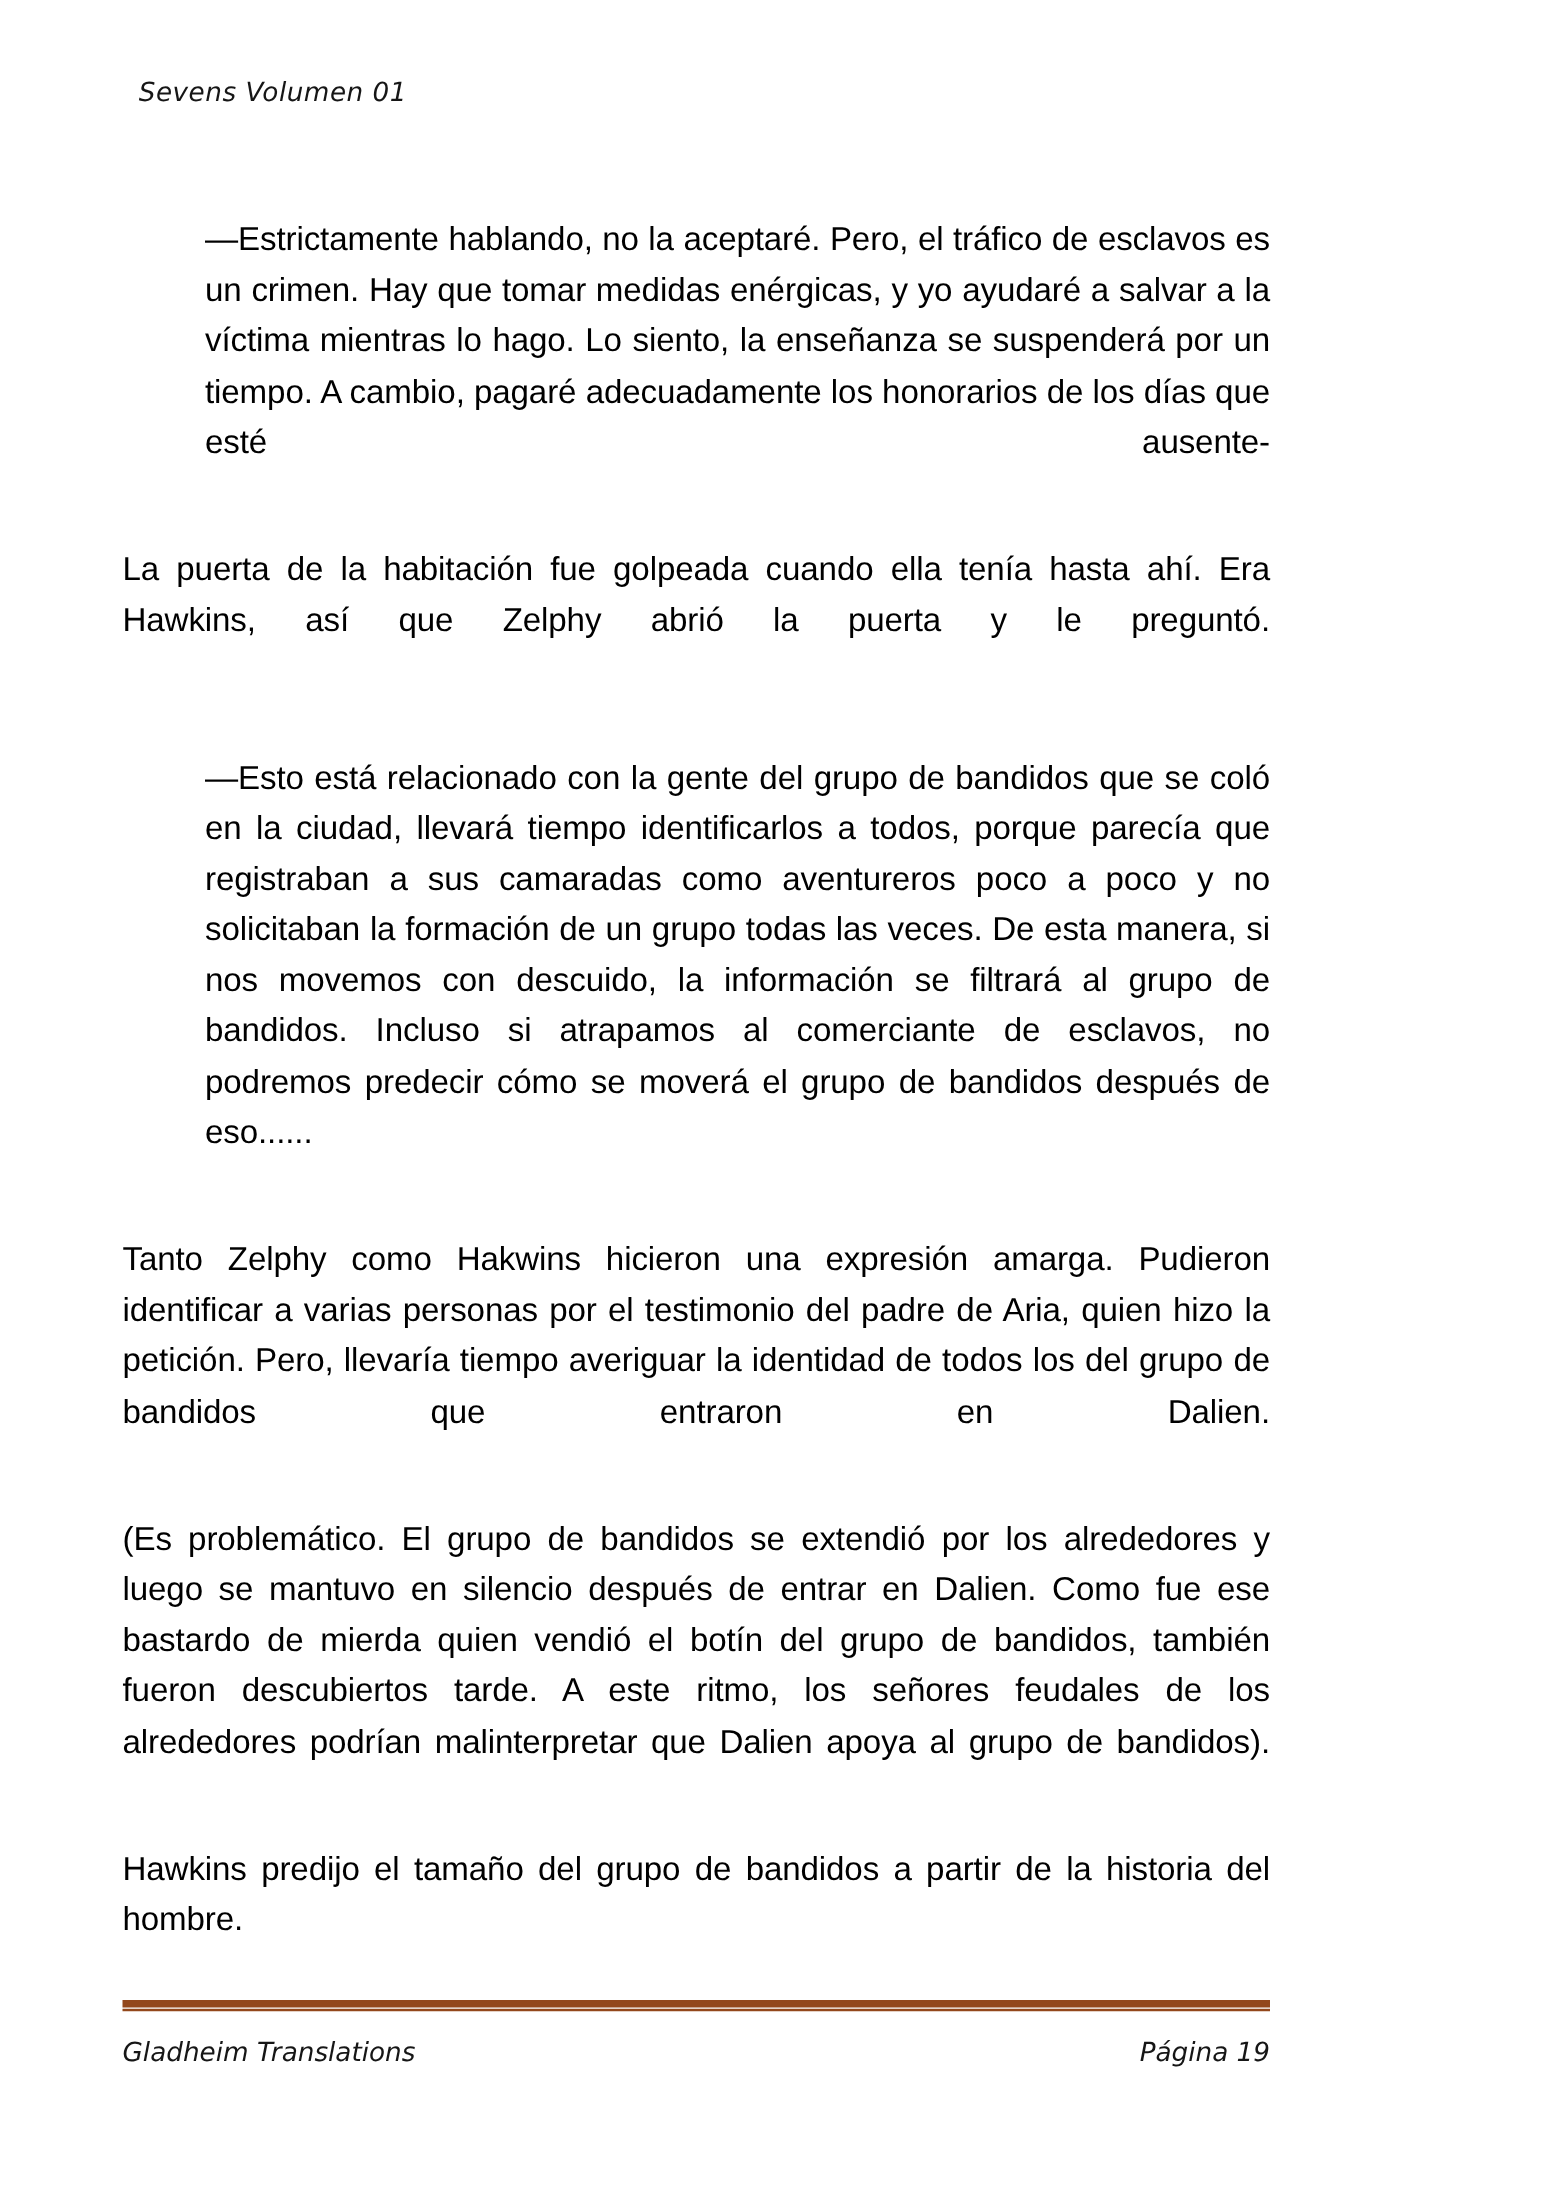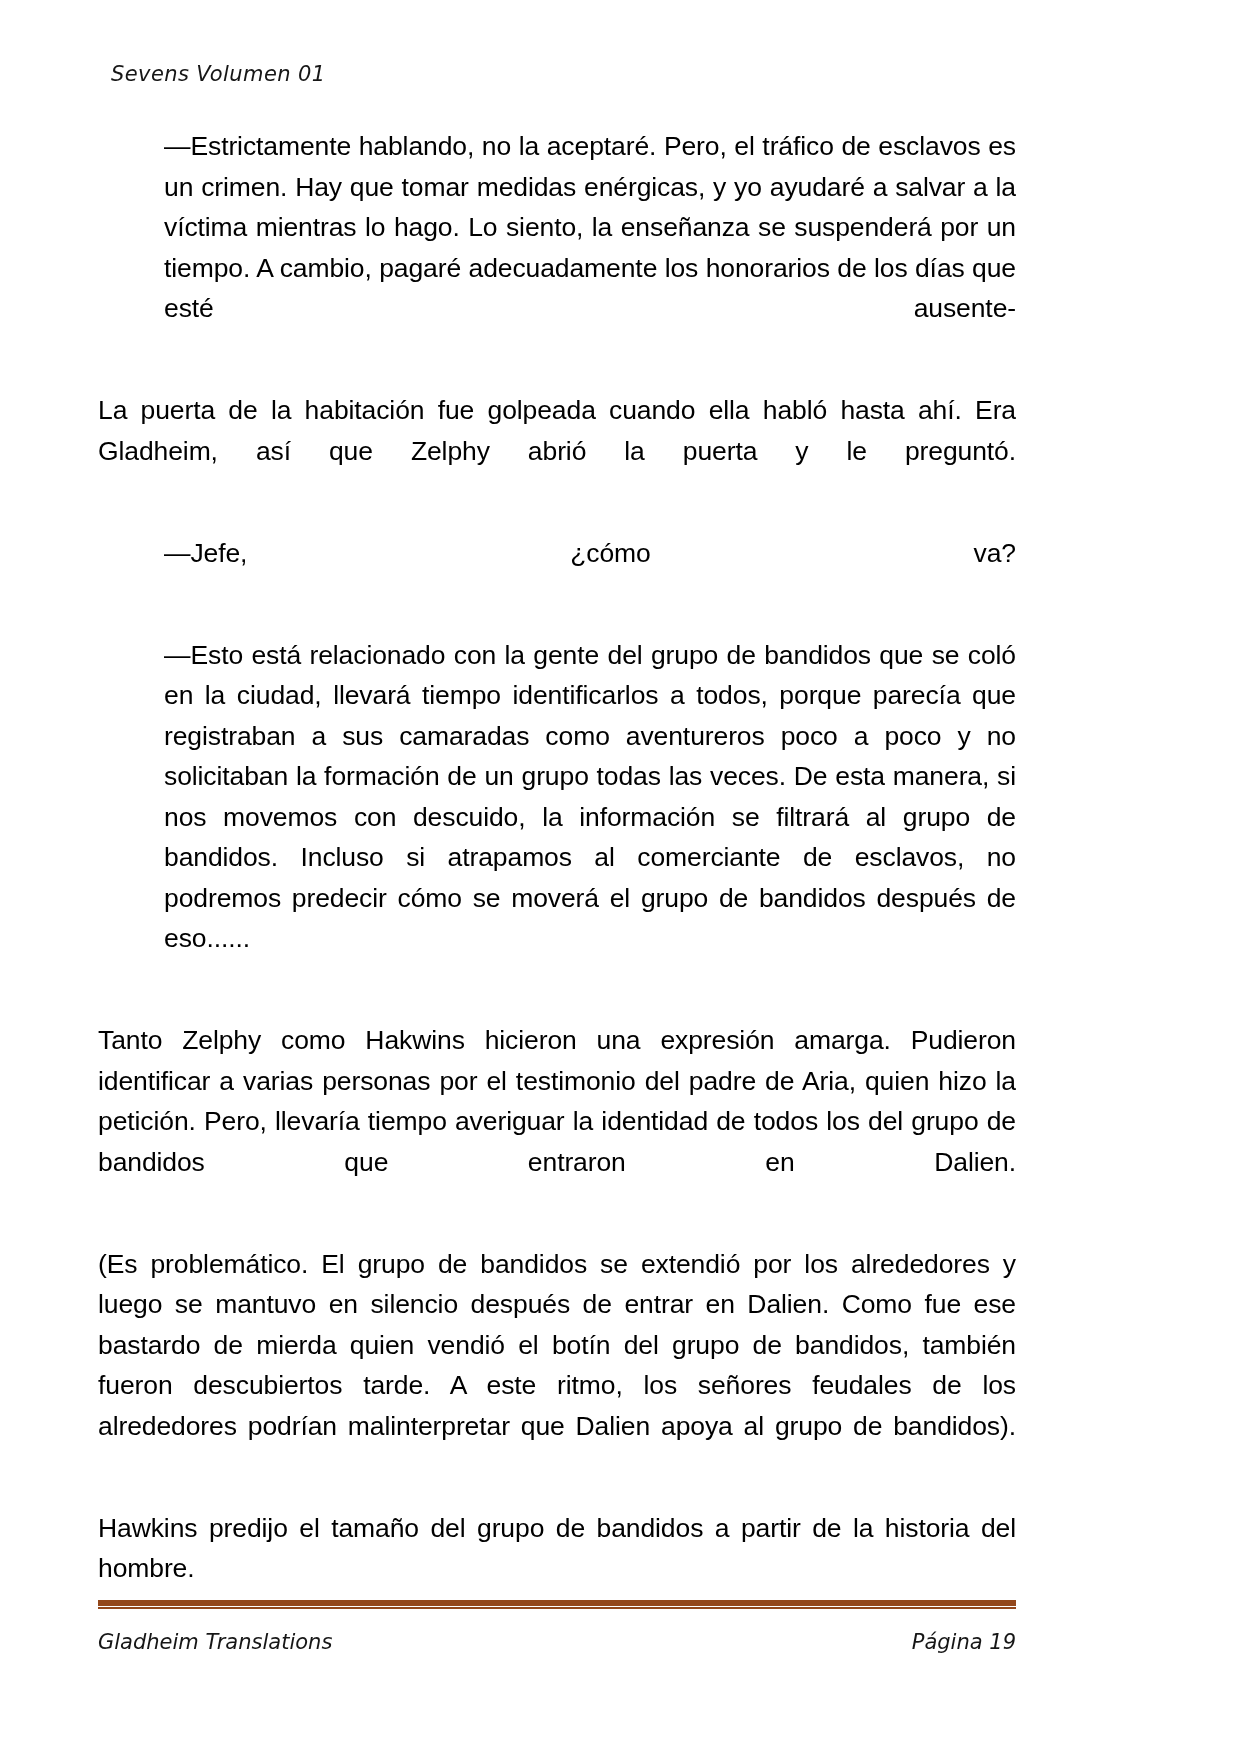--- a/index.html
+++ b/index.html
@@ -60,20 +60,21 @@
     word-spacing: 0px;
     hyphens: none;
     color: #000000;
   }
   p.para:last-child { margin-bottom: 0; }
 
   
   p.indented {
     margin-left: 66px;
     width: calc(100% - 66px);
+    margin-top: 45px;
   }
 
   
   p.para::after {
     content: "";
     display: inline-block;
     width: 100%;
   }
 
   
@@ -126,23 +127,22 @@
 
   <div class="page-header">
     <div class="header-title">Sevens Volumen 01</div>
   </div>
 
   <div class="content">
 
 
     <p class="para indented">—Estrictamente hablando, no la aceptaré. Pero, el tráfico de esclavos es un crimen. Hay que tomar medidas enérgicas, y yo ayudaré a salvar a la víctima mientras lo hago. Lo siento, la enseñanza se suspenderá por un tiempo. A cambio, pagaré adecuadamente los honorarios de los días que esté ausente-</p>
 
-    <p class="para">La puerta de la habitación fue golpeada cuando ella habló hasta ahí. Era Gladheim, así que Zelphy abrió la puerta y le preguntó.</p>
+    <p class="para">La puerta de la habitación fue golpeada cuando ella tenía hasta ahí. Era Hawkins, así que Zelphy abrió la puerta y le preguntó.</p>
 
-    <p class="para indented">—Jefe, ¿cómo va?</p>
 
     <p class="para indented">—Esto está relacionado con la gente del grupo de bandidos que se coló en la ciudad, llevará tiempo identificarlos a todos, porque parecía que registraban a sus camaradas como aventureros poco a poco y no solicitaban la formación de un grupo todas las veces. De esta manera, si nos movemos con descuido, la información se filtrará al grupo de bandidos. Incluso si atrapamos al comerciante de esclavos, no podremos predecir cómo se moverá el grupo de bandidos después de eso......</p>
 
     <p class="para">Tanto Zelphy como Hakwins hicieron una expresión amarga. Pudieron identificar a varias personas por el testimonio del padre de Aria, quien hizo la petición. Pero, llevaría tiempo averiguar la identidad de todos los del grupo de bandidos que entraron en Dalien.</p>
 
     <p class="para"> (Es problemático. El grupo de bandidos se extendió por los alrededores y luego se mantuvo en silencio después de entrar en Dalien. Como fue ese bastardo de mierda quien vendió el botín del grupo de bandidos, también fueron descubiertos tarde. A este ritmo, los señores feudales de los alrededores podrían malinterpretar que Dalien apoya al grupo de bandidos).</p>
 
     <p class="para">Hawkins predijo el tamaño del grupo de bandidos a partir de la historia del hombre.</p>
 
   </div>

